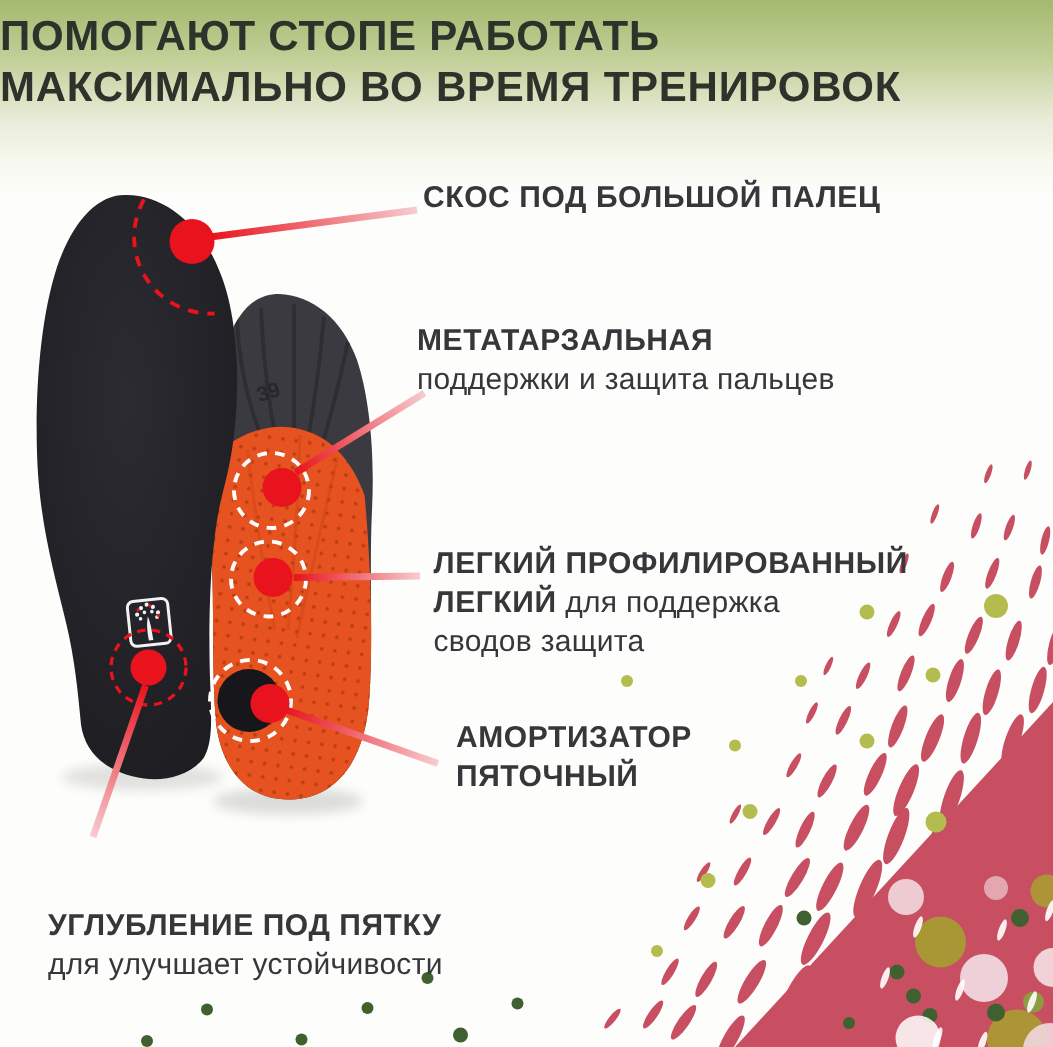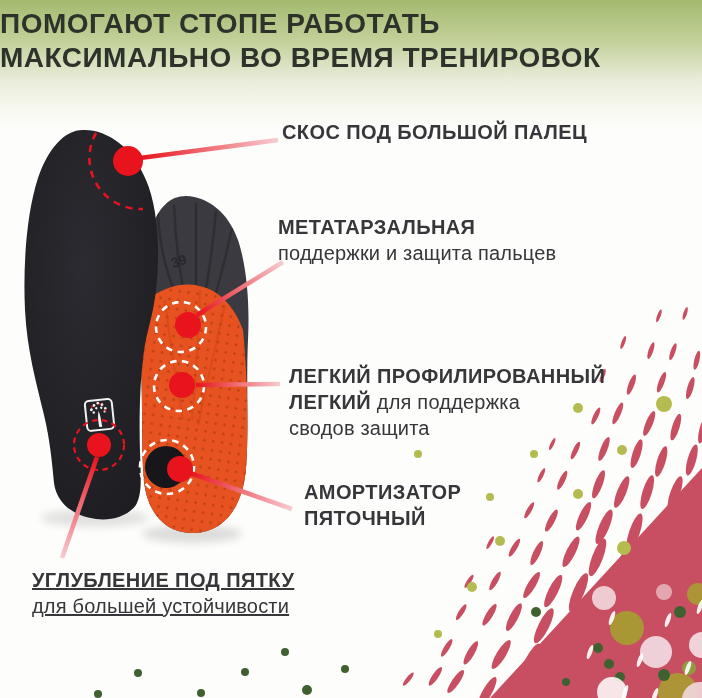--- a/index.html
+++ b/index.html
@@ -277,18 +277,18 @@
     <div><span class="co-title">ЛЕГКИЙ ПРОФИЛИРОВАННЫЙ</span></div>
     <div><span class="co-title">ЛЕГКИЙ</span><span> для поддержка</span></div>
     <div>сводов защита</div>
   </div>
 
   <div class="callout" style="left:304px;top:479px;">
     <div class="co-title">АМОРТИЗАТОР</div>
     <div class="co-title">ПЯТОЧНЫЙ</div>
   </div>
 
-  <div class="callout" style="left:32px;top:567px;text-decoration:underline;">
+  <div class="callout" style="left:32px;top:604px;">
     <div class="co-title">УГЛУБЛЕНИЕ ПОД ПЯТКУ</div>
-    <div>для большей устойчивости</div>
+    <div>для улучшает устойчивости</div>
   </div>
 
 </div>
 
 </body></html>

